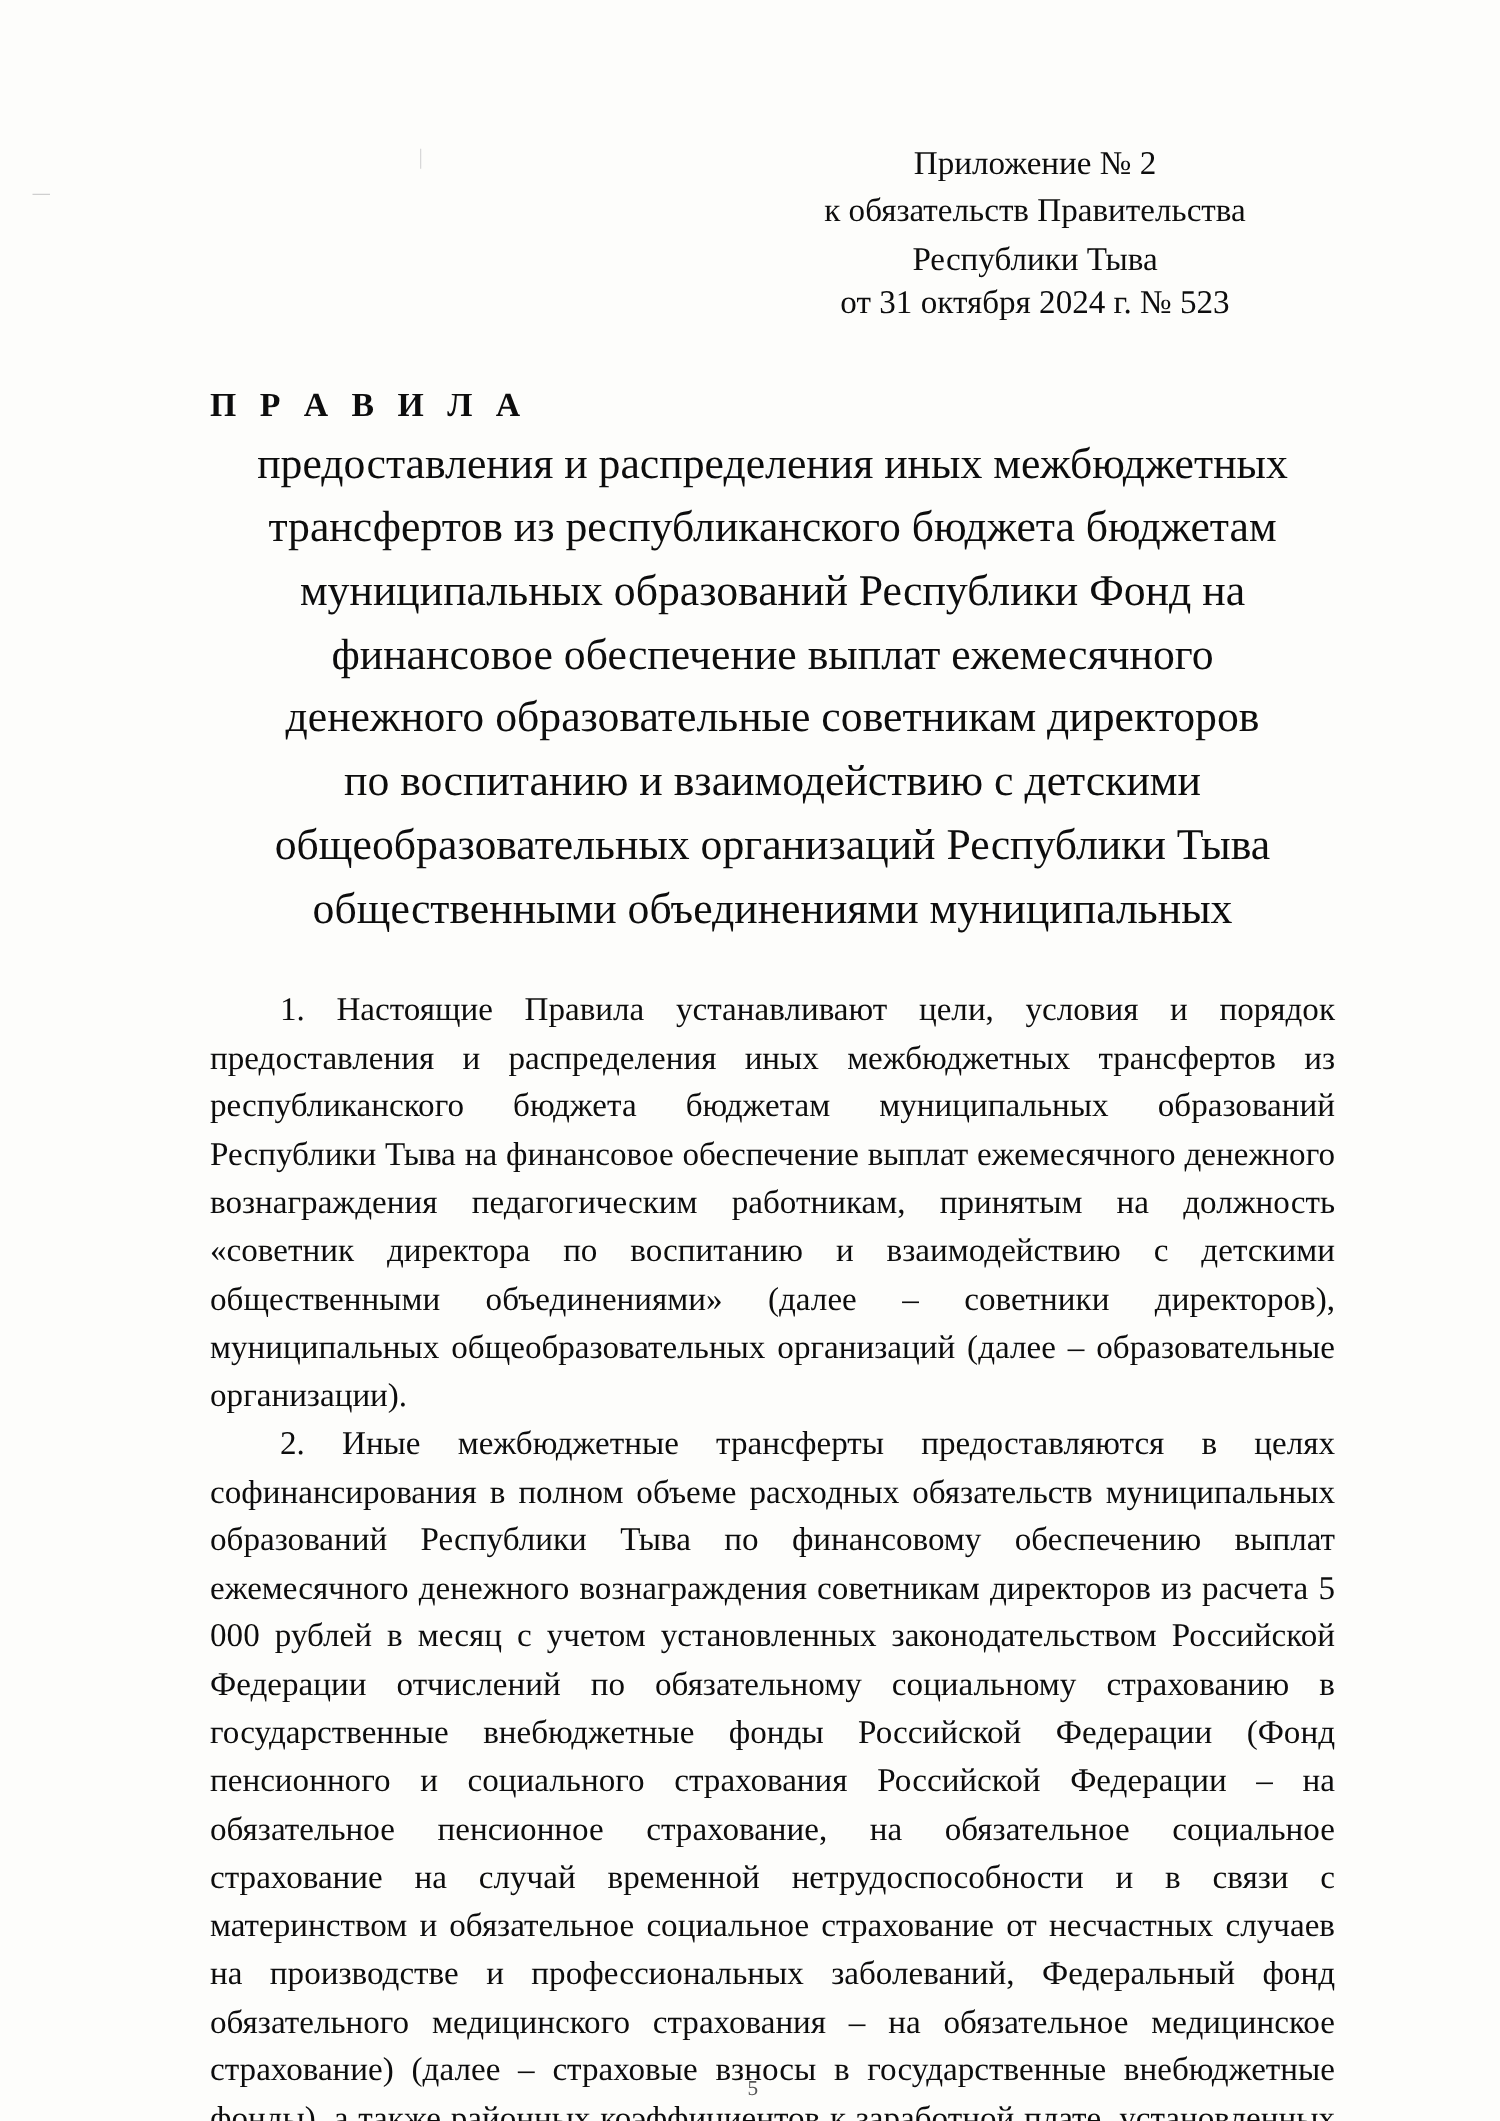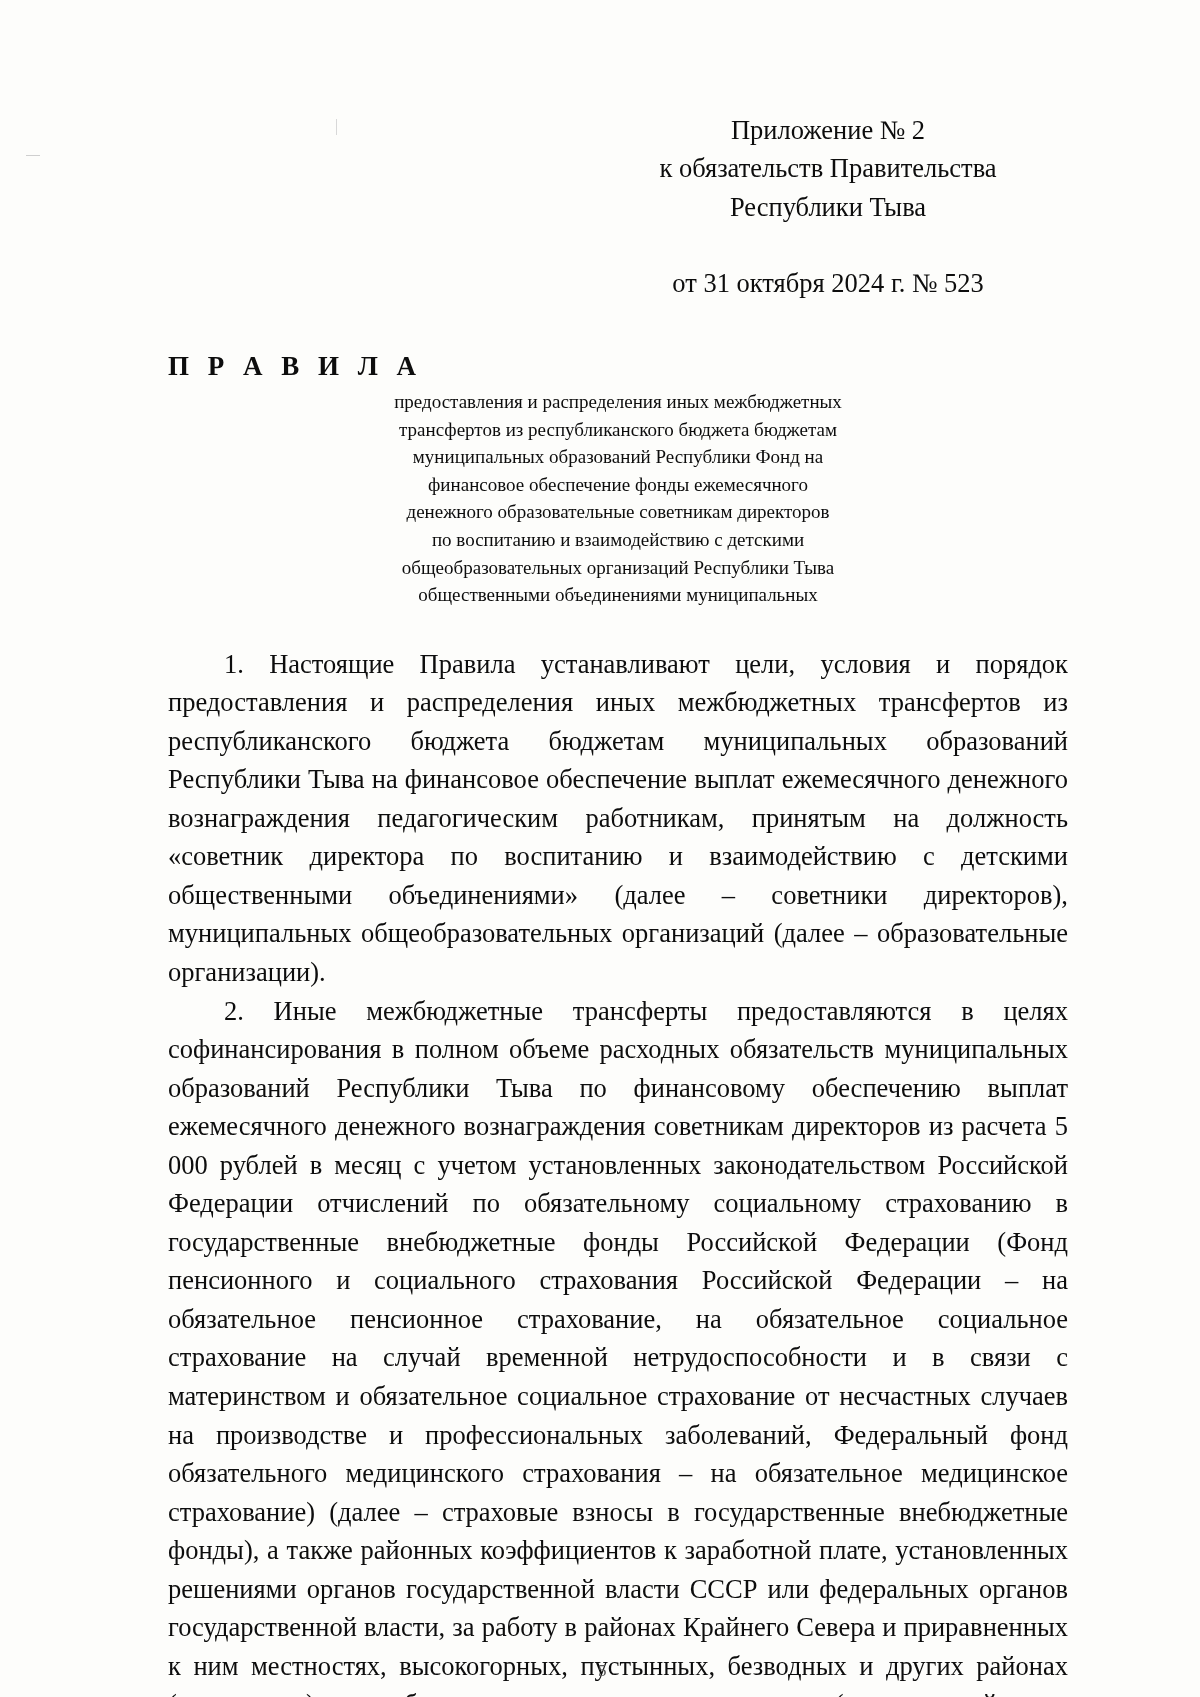--- a/index.html
+++ b/index.html
@@ -41,33 +41,32 @@
     font-size: 26.5px;
   }
   .heading-block div {
     white-space: nowrap;
   }
   .doc-date {
     margin-left: 420px;
     width: 480px;
     text-align: center;
     font-size: 26.5px;
-    margin-top: 42px;
     white-space: nowrap;
   }
   .rules-title {
     text-align: left;
     font-size: 27px;
     font-weight: bold;
     letter-spacing: 6px;
     margin-top: 52px;
   }
   .rules-subtitle {
     text-align: center;
-    font-size: 19px;
+    font-size: 35px;
     line-height: 1.45;
     margin-top: 6px;
   }
   .rules-subtitle div {
     white-space: nowrap;
   }
   .body-text {
     margin-top: 36px;
     font-size: 26.5px;
     line-height: 1.455;
@@ -121,21 +120,21 @@
       </div>
 
       <div class="doc-date">от 31 октября 2024 г. № 523</div>
 
       <div class="rules-title">П Р А В И Л А</div>
 
       <div class="rules-subtitle">
         <div>предоставления и распределения иных межбюджетных</div>
         <div>трансфертов из республиканского бюджета бюджетам</div>
         <div>муниципальных образований Республики Фонд на</div>
-        <div>финансовое обеспечение фонды ежемесячного</div>
+        <div>финансовое обеспечение выплат ежемесячного</div>
         <div>денежного образовательные советникам директоров</div>
         <div>по воспитанию и взаимодействию с детскими</div>
         <div>общеобразовательных организаций Республики Тыва</div>
         <div>общественными объединениями муниципальных</div>
       </div>
 
       <div class="body-text">
         <p>1. Настоящие Правила устанавливают цели, условия и порядок предоставления и распределения иных межбюджетных трансфертов из республиканского бюджета бюджетам муниципальных образований Республики Тыва на финансовое обеспечение выплат ежемесячного денежного вознаграждения педагогическим работникам, принятым на должность «советник директора по воспитанию и взаимодействию с детскими общественными объединениями» (далее – советники директоров), муниципальных общеобразовательных организаций (далее – образовательные организации).</p>
         <p>2. Иные межбюджетные трансферты предоставляются в целях софинансирования в полном объеме расходных обязательств муниципальных образований Республики Тыва по финансовому обеспечению выплат ежемесячного денежного вознаграждения советникам директоров из расчета 5 000 рублей в месяц с учетом установленных законодательством Российской Федерации отчислений по обязательному социальному страхованию в государственные внебюджетные фонды Российской Федерации (Фонд пенсионного и социального страхования Российской Федерации – на обязательное пенсионное страхование, на обязательное социальное страхование на случай временной нетрудоспособности и в связи с материнством и обязательное социальное страхование от несчастных случаев на производстве и профессиональных заболеваний, Федеральный фонд обязательного медицинского страхования – на обязательное медицинское страхование) (далее – страховые взносы в государственные внебюджетные фонды), а также районных коэффициентов к заработной плате, установленных решениями органов государственной власти СССР или федеральных органов государственной власти, за работу в районах Крайнего Севера и приравненных к ним местностях, высокогорных, пустынных, безводных и других районах (местностях) с особыми климатическими условиями (далее – районные коэффициенты) и процентной надбавки к заработной плате за стаж работы в районах Крайнего Севера и приравненных к ним местностях, а также за работу в других районах (местностях) с особыми климатическими условиями</p>
       </div>

